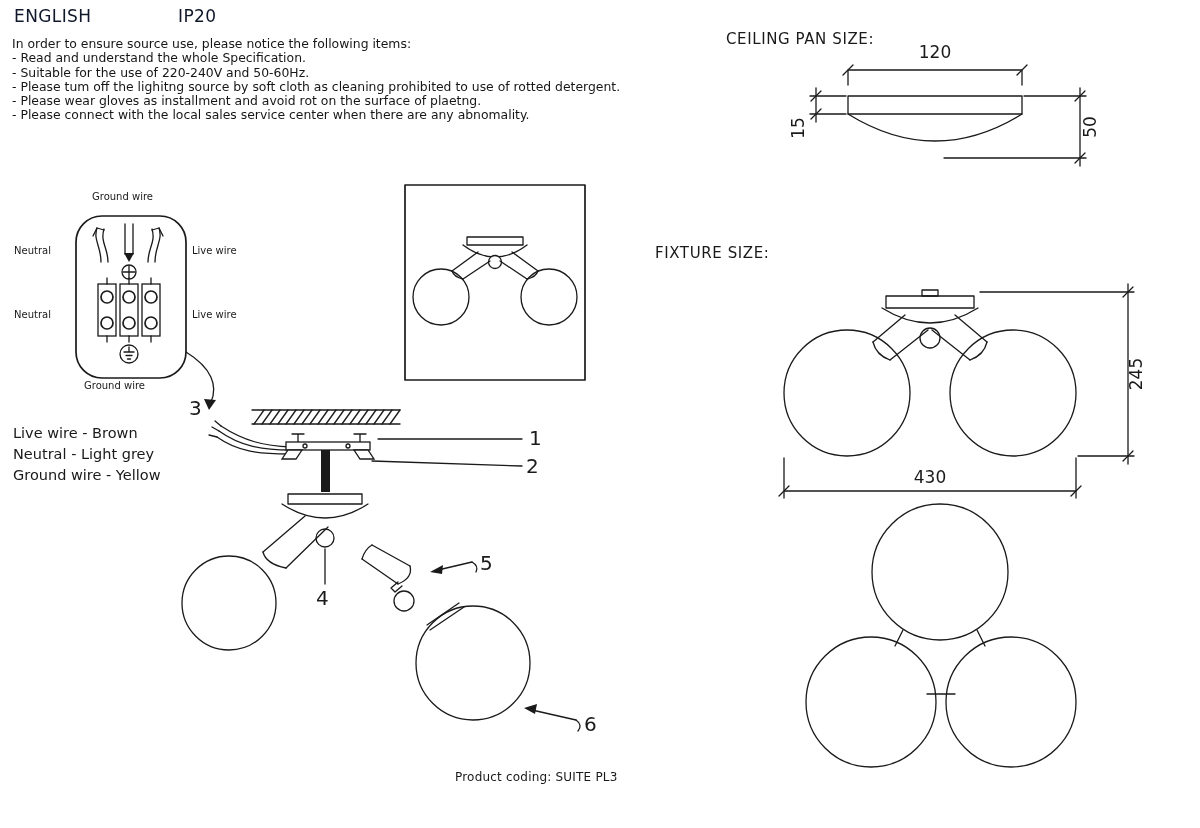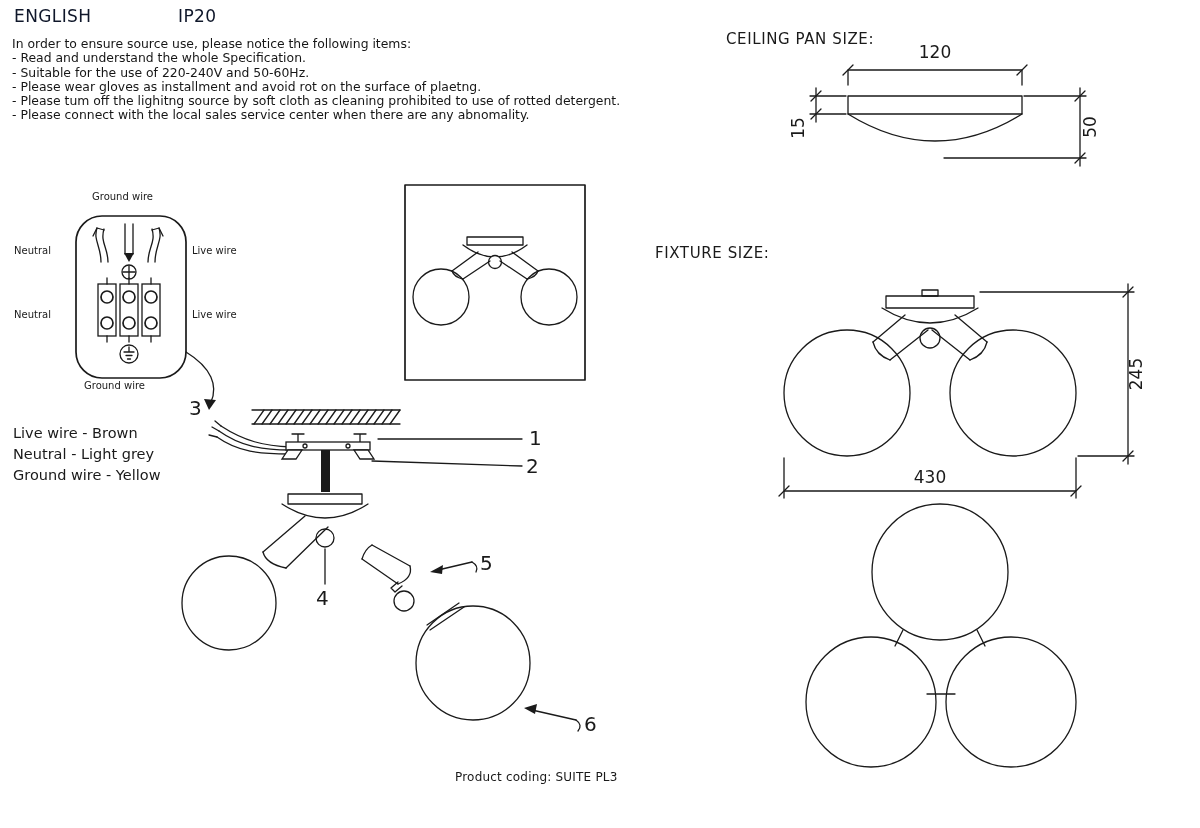--- a/index.html
+++ b/index.html
@@ -174,22 +174,22 @@
     </g>
   </svg>
 
   <div class="lbl h1" style="left:14px; top:6px;">ENGLISH</div>
   <div class="lbl h1" style="left:178px; top:6px;">IP20</div>
 
   <div class="spec">
     <div>In order to ensure source use, please notice the following items:</div>
     <div>- Read and understand the whole Specification.</div>
     <div>- Suitable for the use of 220-240V and 50-60Hz.</div>
+    <div>- Please tum off the lighitng source by soft cloth as cleaning prohibited to use of rotted detergent.</div>
     <div>- Please wear gloves as installment and avoid rot on the surface of plaetng.</div>
-    <div>- Please tum off the lighitng source by soft cloth as cleaning prohibited to use of rotted detergent.</div>
     <div>- Please connect with the local sales service center when there are any abnomality.</div>
   </div>
 
   <div class="lbl wire-lbl" style="left:92px;  top:191px;">Ground wire</div>
   <div class="lbl wire-lbl" style="left:14px;  top:245px;">Neutral</div>
   <div class="lbl wire-lbl" style="left:192px; top:245px;">Live wire</div>
   <div class="lbl wire-lbl" style="left:14px;  top:309px;">Neutral</div>
   <div class="lbl wire-lbl" style="left:192px; top:309px;">Live wire</div>
   <div class="lbl wire-lbl" style="left:84px;  top:380px;">Ground wire</div>
 

